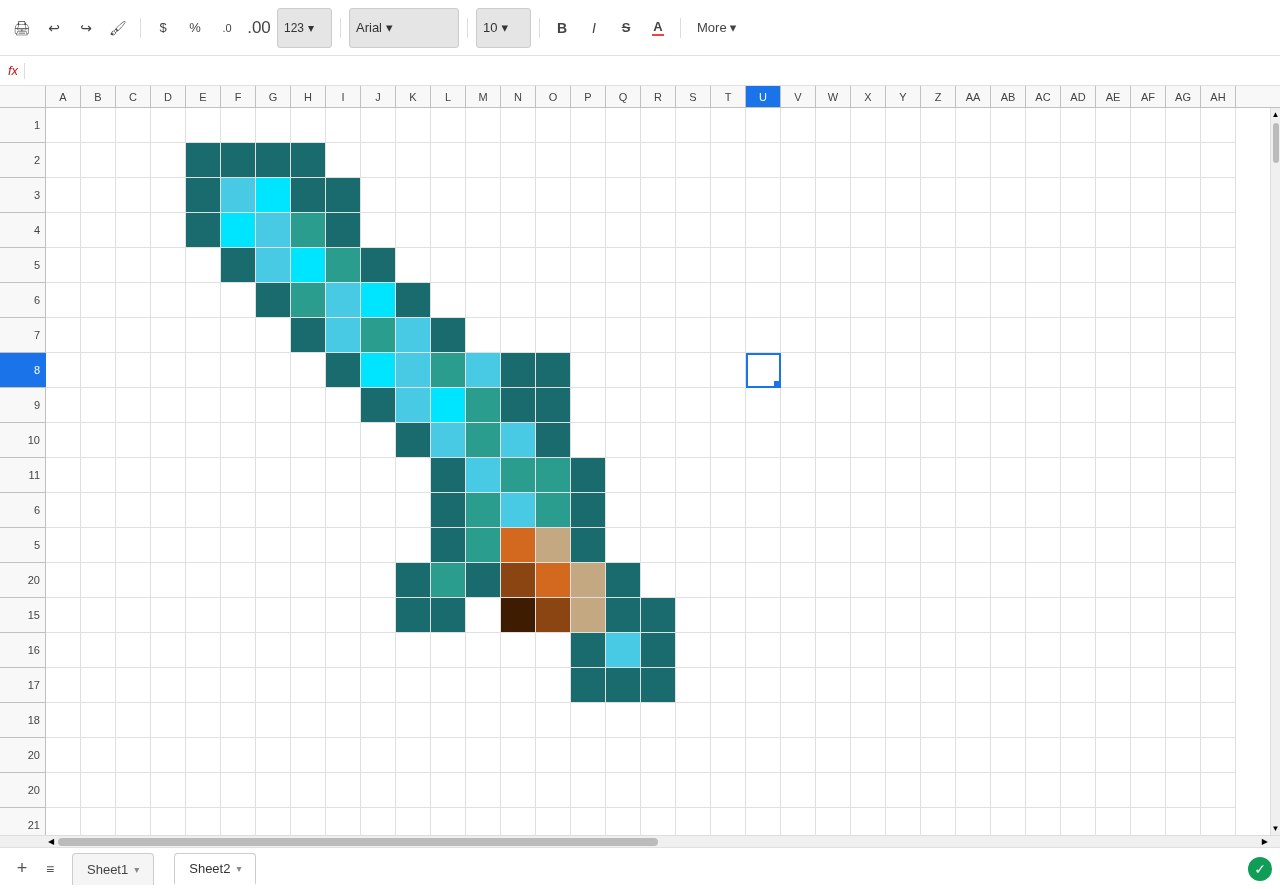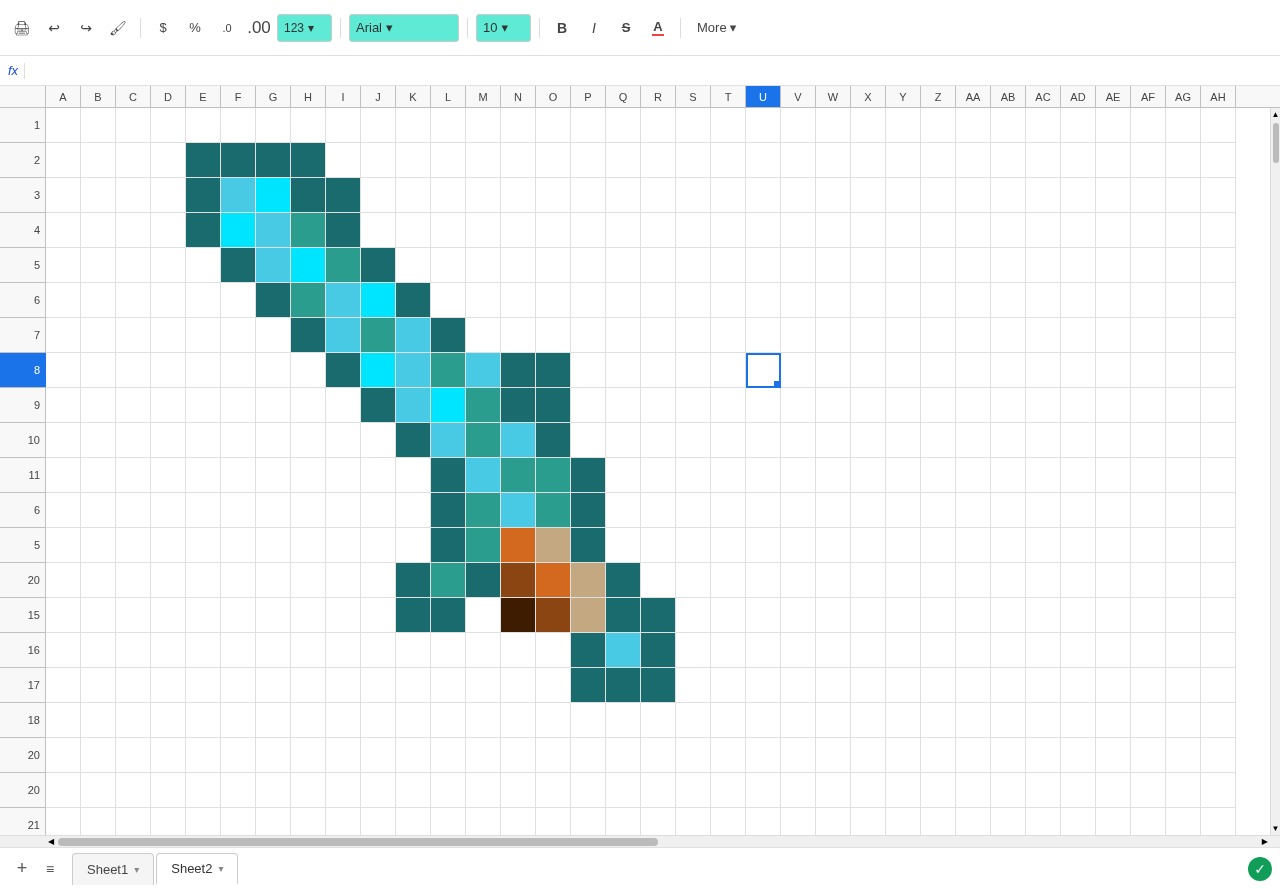--- a/index.html
+++ b/index.html
@@ -15,41 +15,41 @@
       gap: 4px;
       background: #fff;
     }
     .tb-btn {
       display: flex; align-items: center; justify-content: center;
       width: 28px; height: 28px; cursor: pointer; border-radius: 3px;
       border: none; background: transparent; font-size: 14px; color: #444;
     }
     .tb-sep { width: 1px; height: 20px; background: #ddd; margin: 0 4px; }
     .tb-dropdown {
-      display: flex; align-items: center; height: 28px; border: 1px solid #ccc;
-      border-radius: 3px; padding: 0 6px; cursor: pointer; gap: 4px; background: #5eead4;
+      display: flex; align-items: center; height: 40px; border: 1px solid #ccc;
+      border-radius: 3px; padding: 0 6px; cursor: pointer; gap: 4px; background: #e5e5e5;
       font-size: 13px; color: #333; min-width: 36px;
     }
     .font-selector { min-width: 110px; }
     .font-size-selector { min-width: 55px; }
     .tb-bold { font-weight: bold; }
     .tb-italic { font-style: italic; }
     .underline-btn { display: flex; flex-direction: column; align-items: center; }
     .more-btn {
       display: flex; align-items: center; gap: 3px; padding: 0 8px; height: 28px;
       border: none; background: transparent; cursor: pointer; font-size: 13px; color: #444;
       border-radius: 3px;
     }
 
     
     #formula-bar {
       display: flex; align-items: center; height: 30px; border-bottom: 1px solid #e0e0e0;
       padding: 0 8px; gap: 6px; background: #fff;
     }
-    .fx-label { font-style: italic; font-size: 13px; color: #1d4ed8; }
+    .fx-label { font-style: italic; font-size: 13px; color: #b91c1c; }
     .fx-input { flex: 1; height: 22px; border: none; outline: none; font-size: 13px; }
     .col-header {
       min-width: 35px; width: 35px; height: 22px; border-right: 1px solid #c0c0c0;
       display: flex; align-items: center; justify-content: center;
       font-size: 11px; color: #444; font-weight: 500; flex-shrink: 0;
     }
     .col-header.selected { background: #1a73e8; color: #fff; }
     .row-number {
       width: 46px; height: 35px; border-bottom: 1px solid #c0c0c0;
       display: flex; align-items: center; justify-content: flex-end;
@@ -76,21 +76,21 @@
       display: flex; align-items: center; justify-content: center;
     }
     .list-btn {
       width: 28px; height: 28px; border: none; background: transparent;
       cursor: pointer; font-size: 14px; color: #555; margin-right: 8px;
     }
     .sheet-tab {
       display: flex; align-items: center; height: 32px; padding: 0 14px;
       border: 1px solid #ccc; border-bottom: none; border-radius: 4px 4px 0 0;
       background: #f5f5f5; cursor: pointer; font-size: 13px; color: #444;
-      margin-right: 2px; gap: 6px;
+      margin-right: 20px; gap: 6px;
     }
     .sheet-tab.active {
       background: #fff; border-bottom: 2px solid #fff; color: #333;
       font-weight: 500; z-index: 1;
     }
     .sheet-tab-arrow {
       font-size: 10px; color: #888;
     }
     .bottom-spacer { flex: 1; }
     .status-icon {

